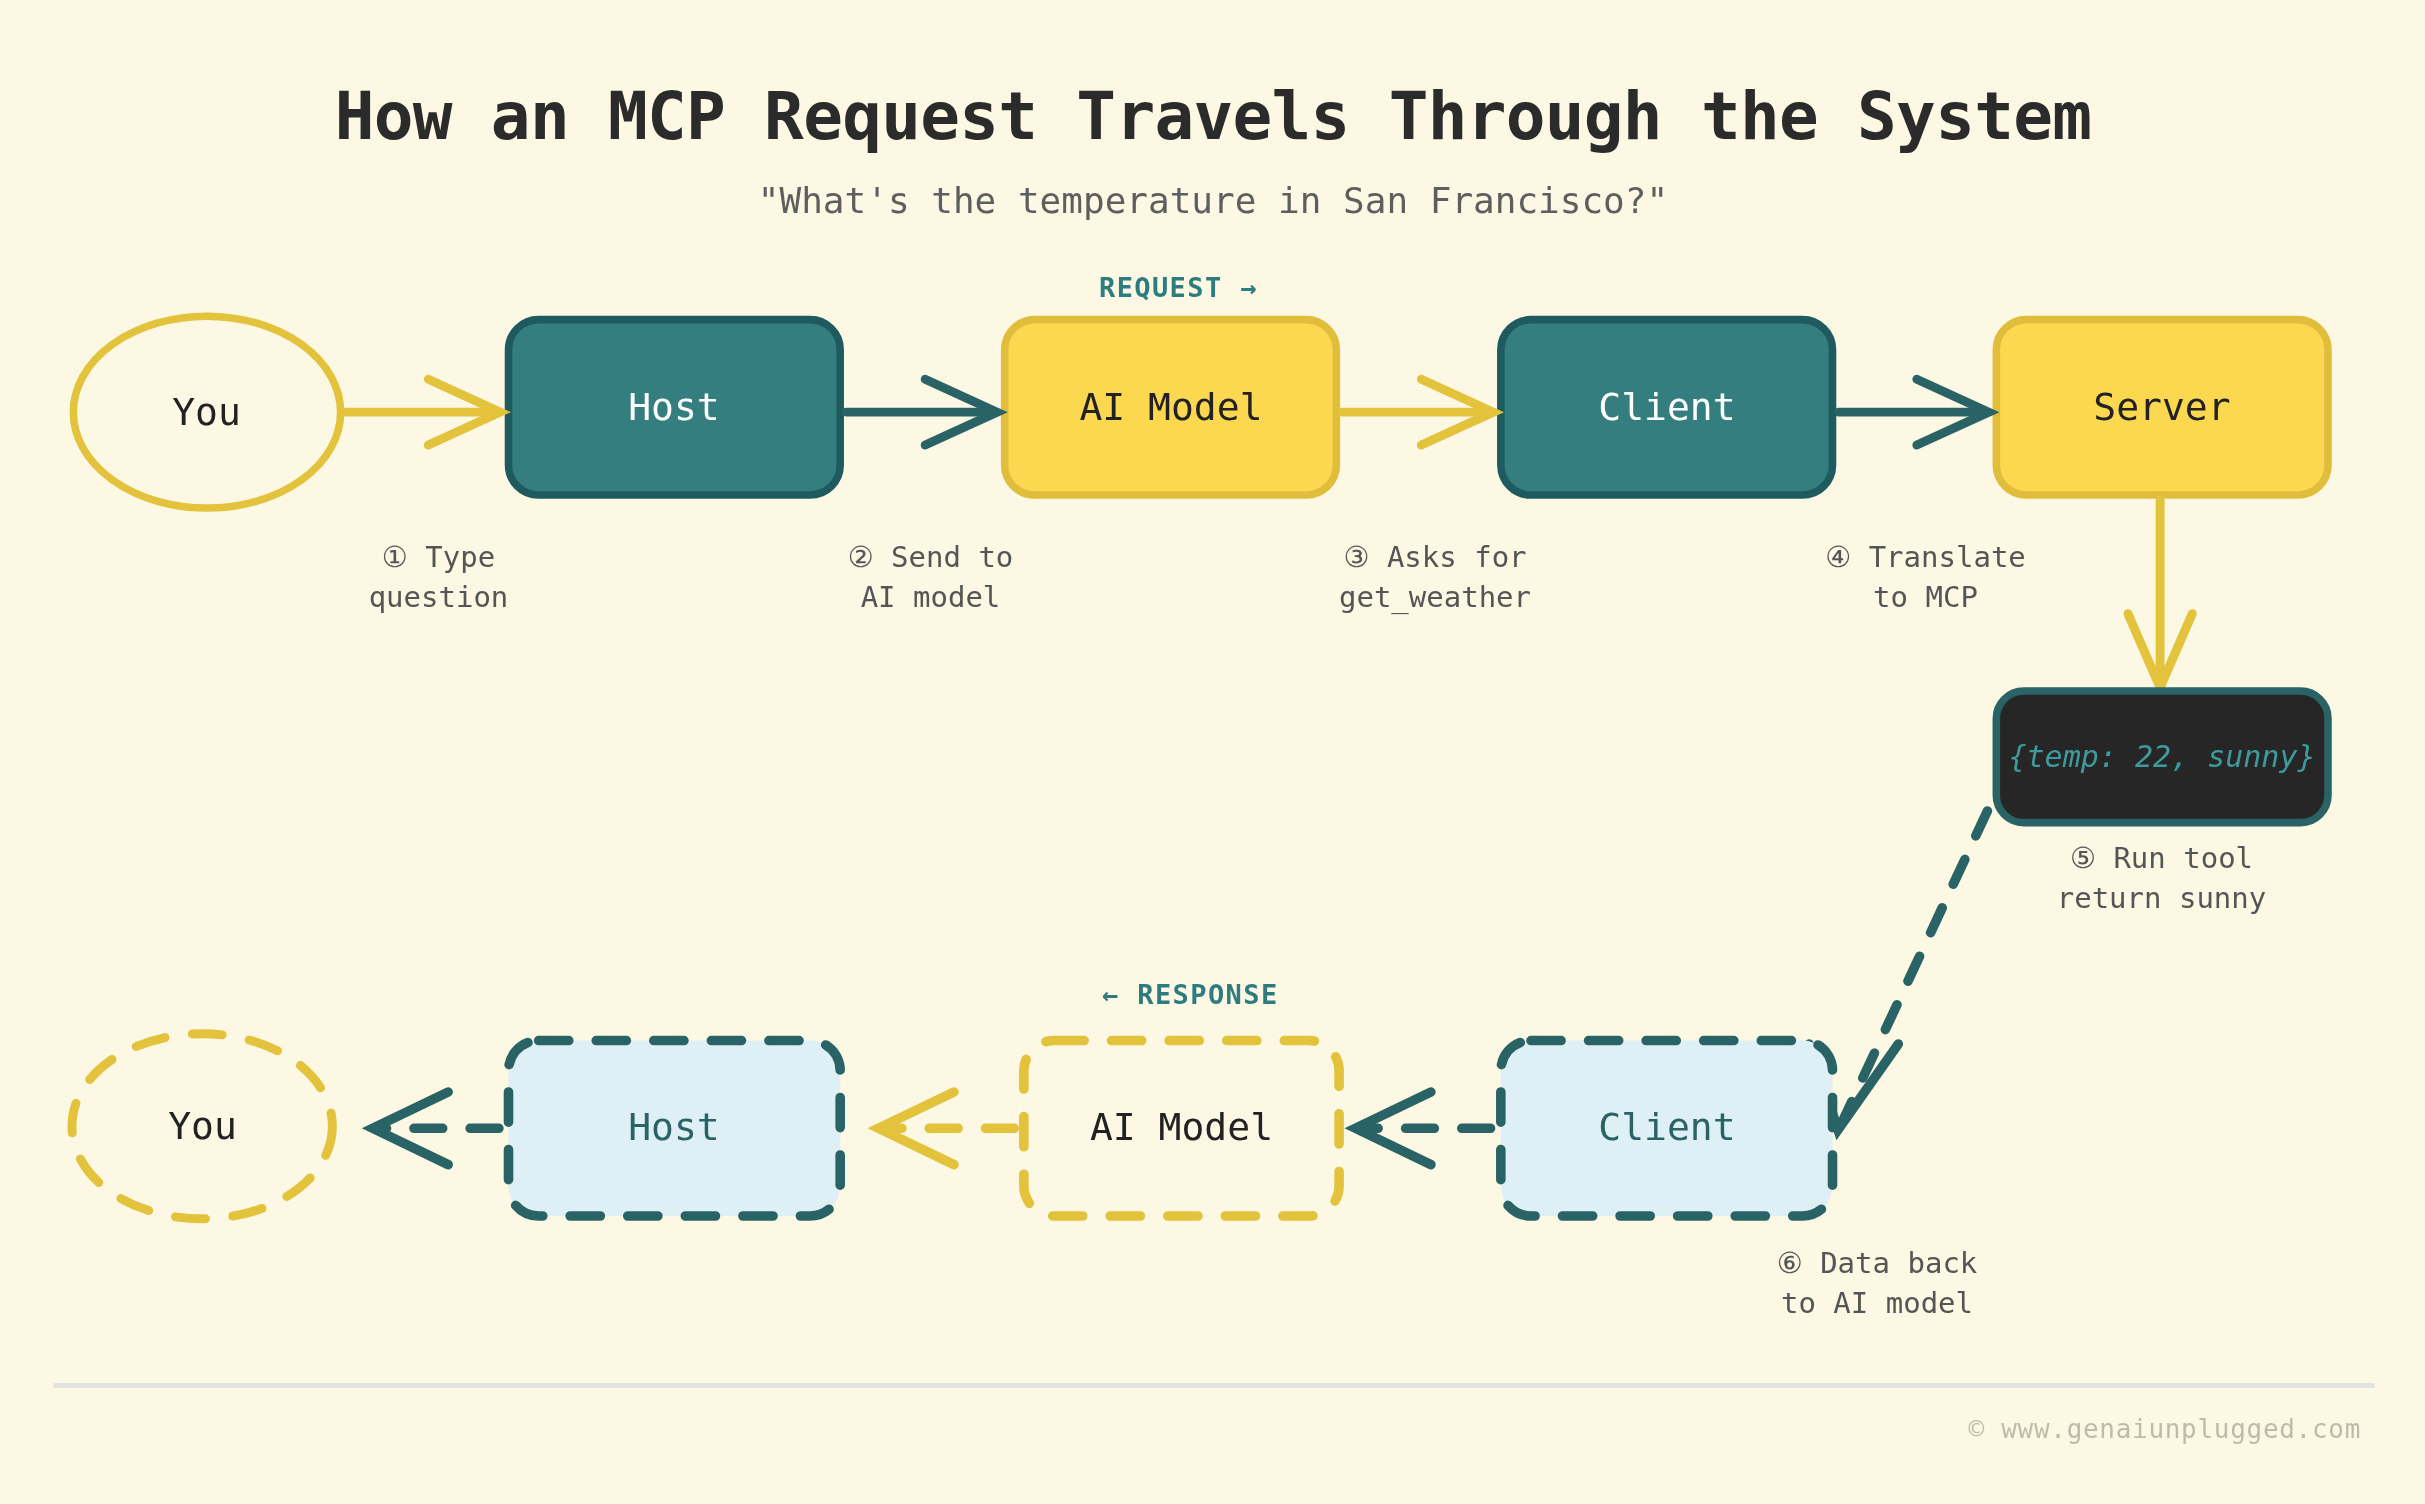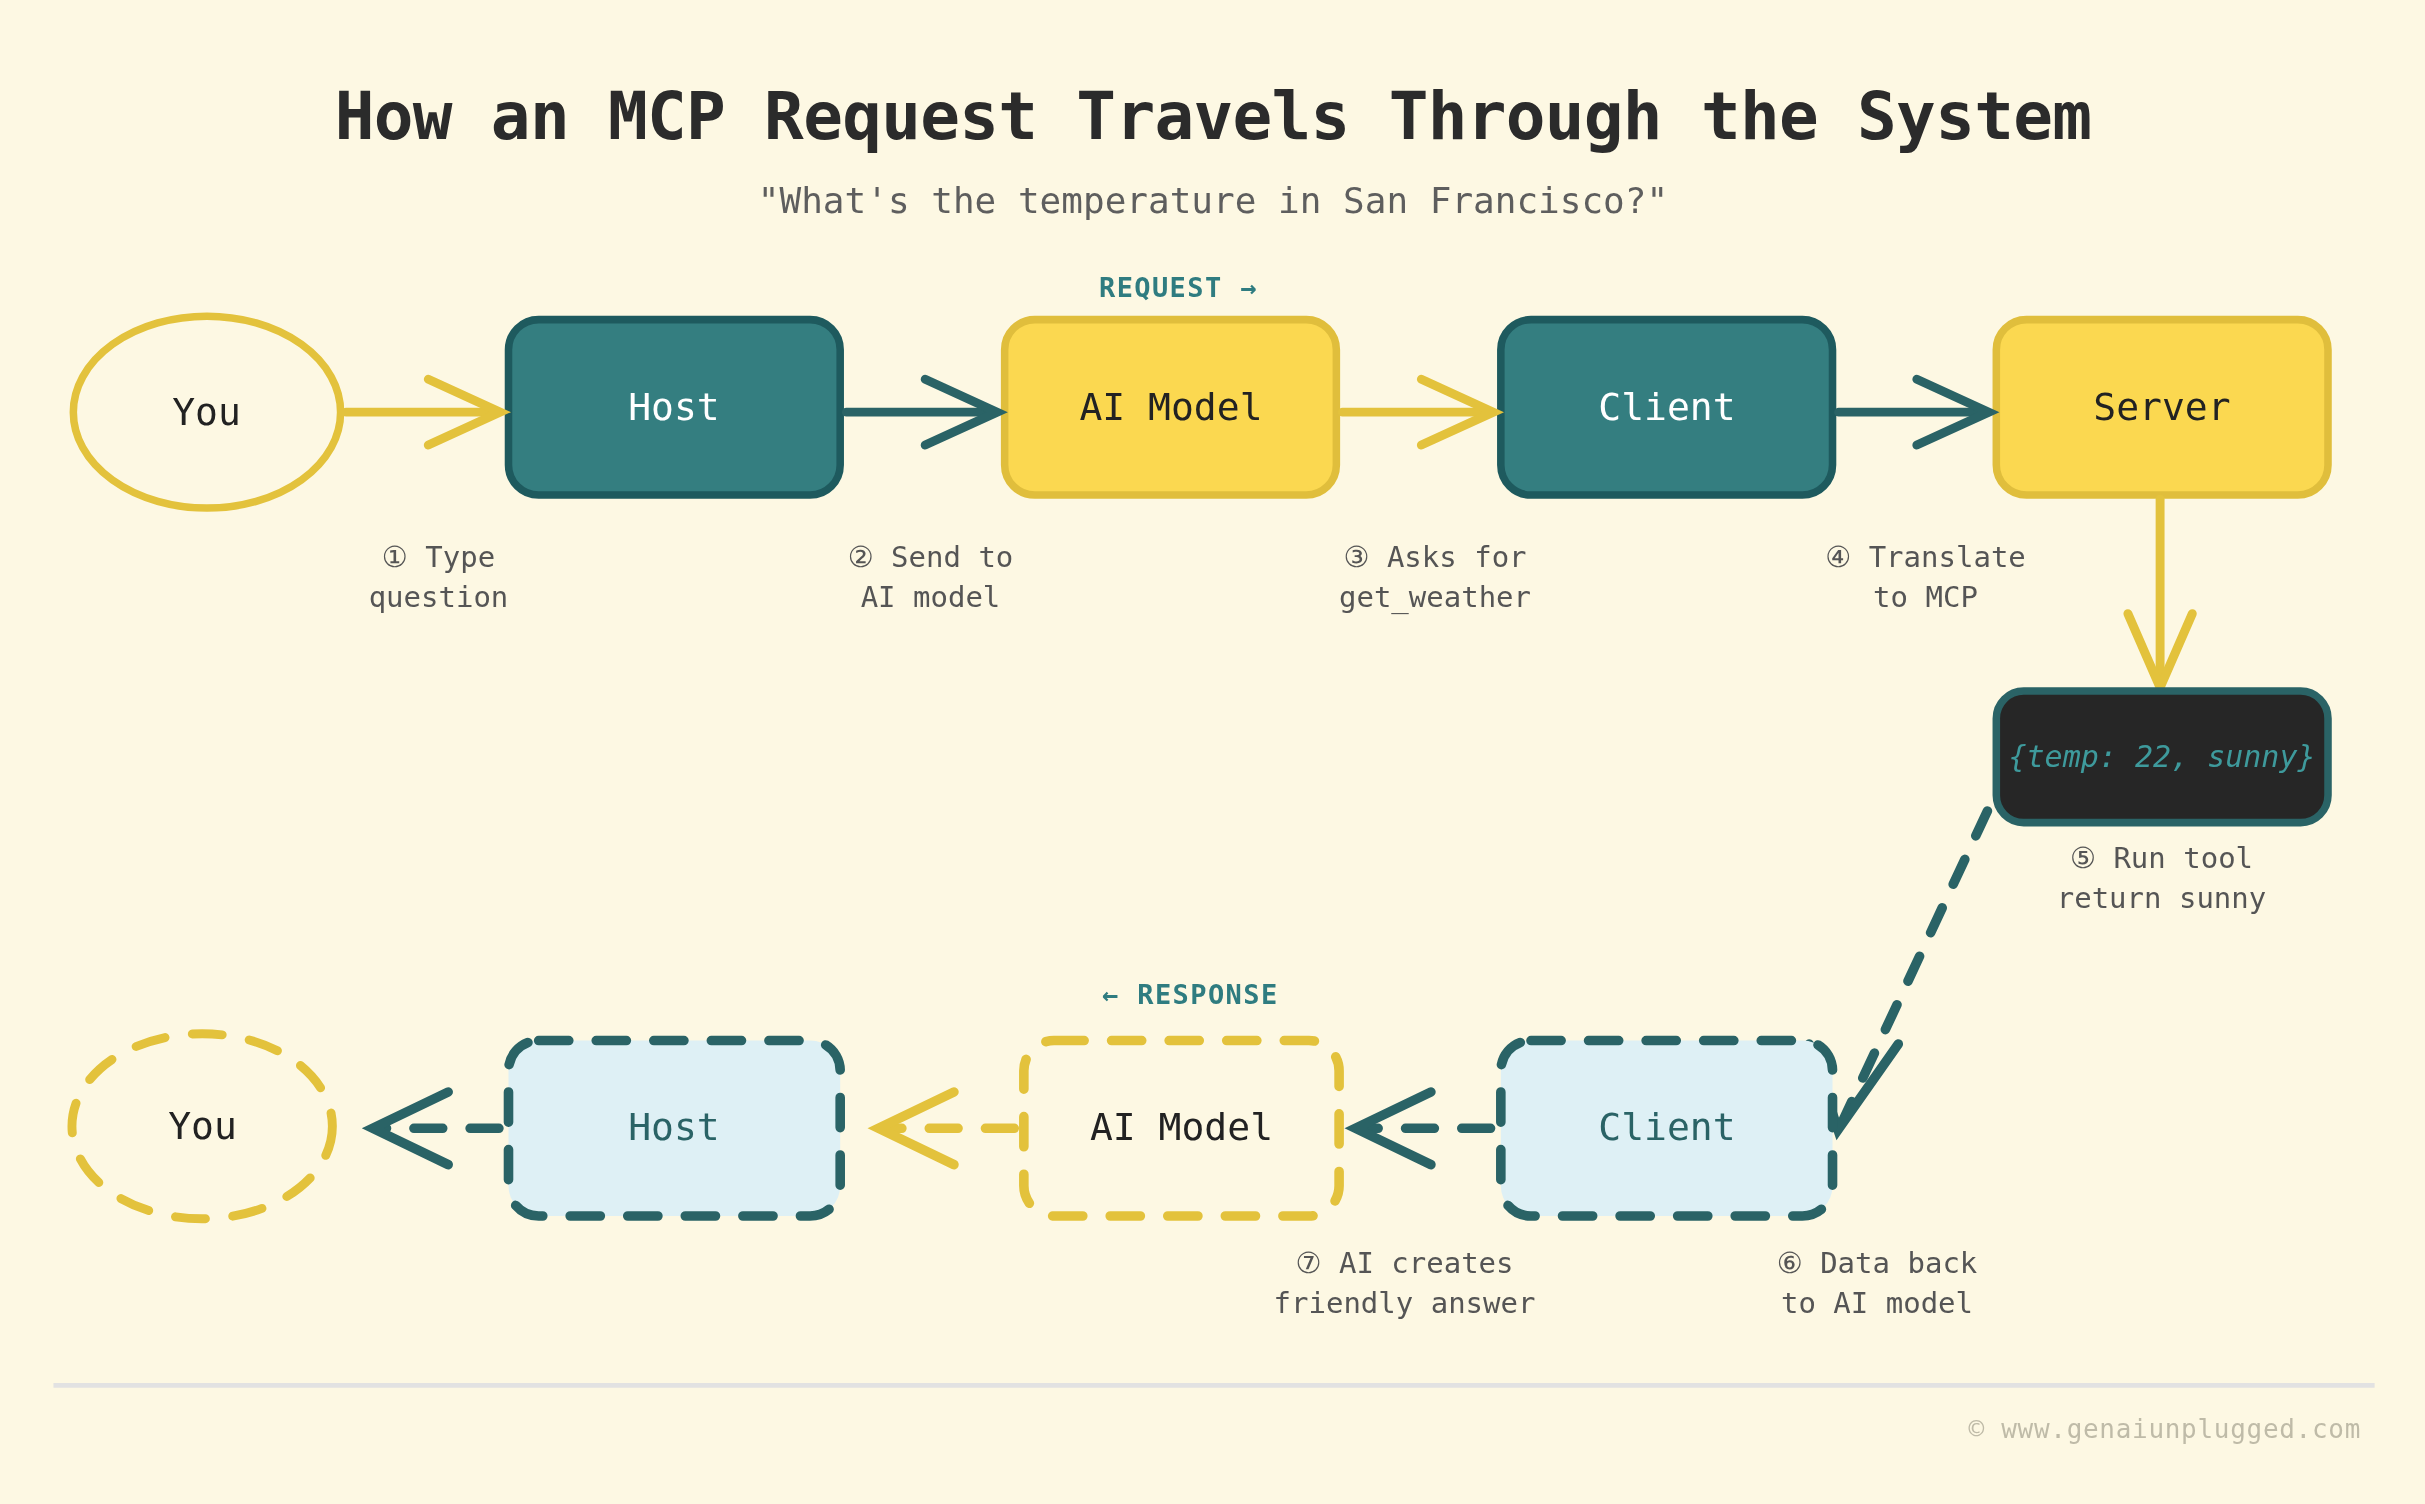--- a/index.html
+++ b/index.html
@@ -162,21 +162,19 @@
   <div class="lbl caption" style="left:1989px;top:822px;width:345px;">⑤ Run tool
 return sunny</div>
 
   <div class="lbl bandlabel" style="left:1102px;top:963px;">← RESPONSE</div>
 
   <div class="lbl nodetext t-dark" style="left:69px;top:1062px;width:267px;height:96px;">You</div>
   <div class="lbl nodetext t-teal" style="left:508px;top:1024px;width:332px;height:175px;">Host</div>
   <div class="lbl nodetext t-dark" style="left:1024px;top:1024px;width:315px;height:175px;">AI Model</div>
   <div class="lbl nodetext t-teal" style="left:1501px;top:1024px;width:332px;height:175px;">Client</div>
 
-  <div class="lbl caption" style="left:1206px;top:1227px;width:397px;">⑦ AI creates
-friendly answer</div>
   <div class="lbl caption" style="left:1699px;top:1227px;width:356px;">⑥ Data back
 to AI model</div>
 
   <div class="lbl footer">© www.genaiunplugged.com</div>
 
 </div>
 
 
 </body></html>

